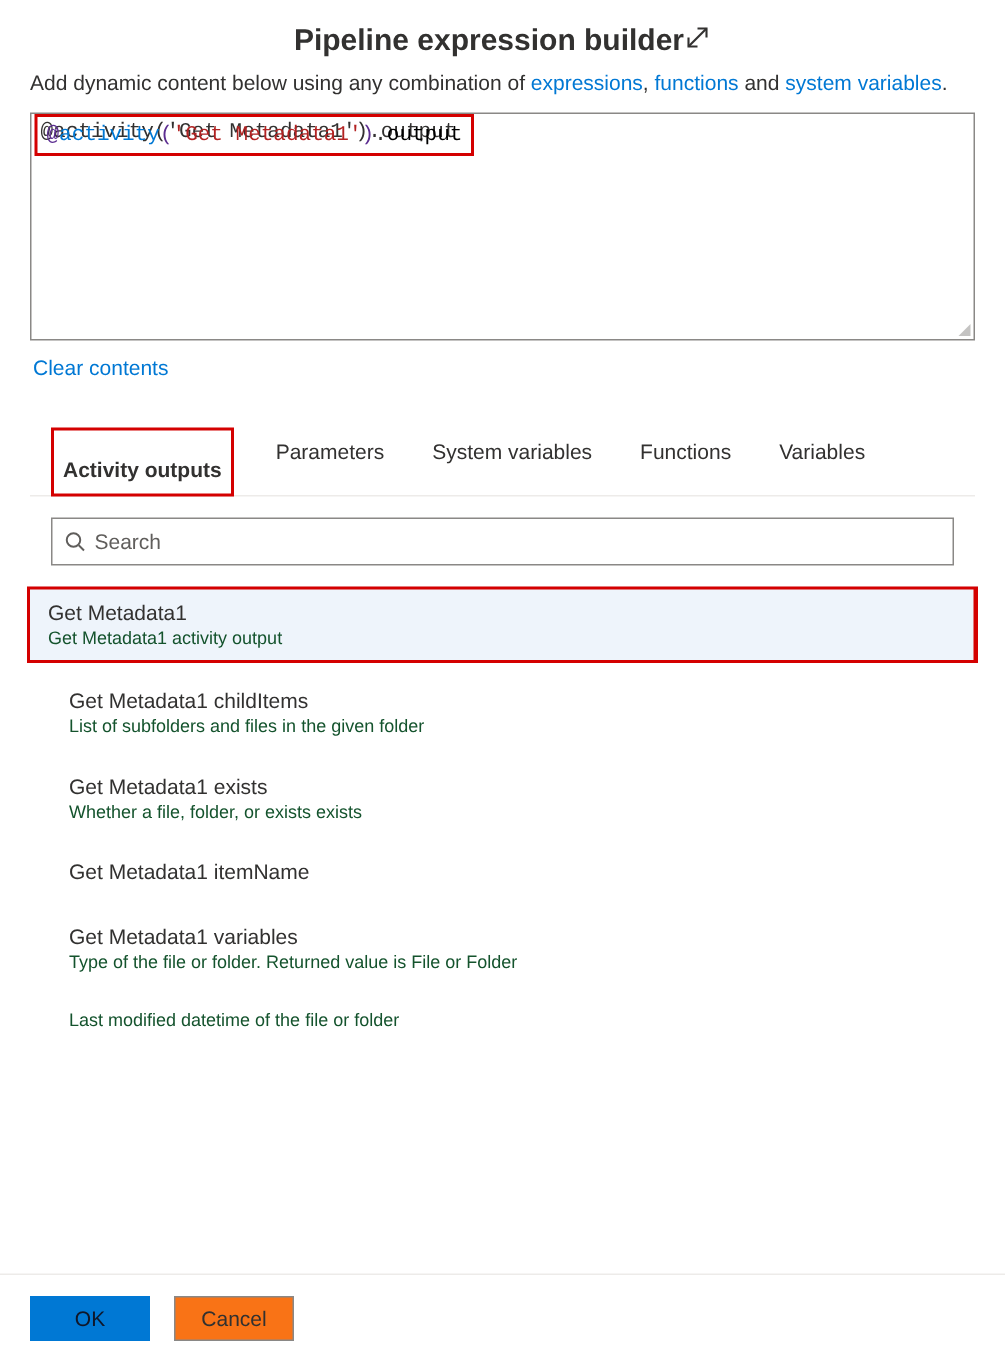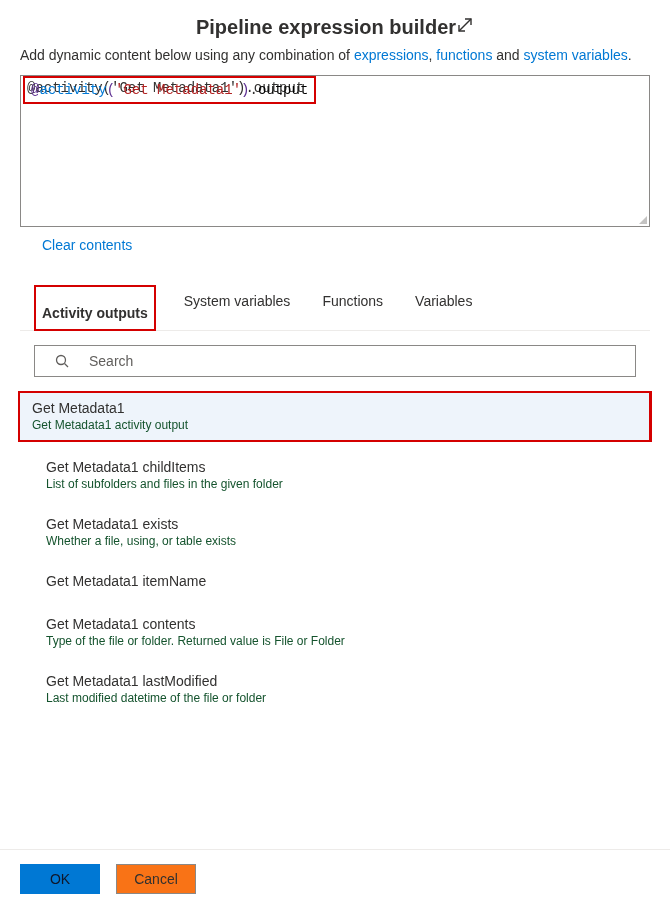--- a/index.html
+++ b/index.html
@@ -85,21 +85,21 @@
     right: 0; bottom: 0;
     border-right: 8px solid #8a8886;
     border-top: 8px solid transparent;
     opacity: 0.5;
   }
   .clear-link {
     color: #0078d4;
     font-size: 14px;
     cursor: pointer;
     display: inline-block;
-    margin-left: 22px;
+    margin-left: 2px;
     margin-bottom: 32px;
   }
   .tabs {
     display: flex;
     gap: 24px;
     border-bottom: 1px solid #edebe9;
     padding-left: 14px;
     margin-bottom: 14px;
   }
   .tab {
@@ -115,23 +115,23 @@
   .tab-highlight {
     border: 2px solid #d40000;
     padding: 18px 6px 8px 6px;
     margin-bottom: -1px;
   }
   .search-wrap {
     border: 1px solid #8a8886;
     display: flex;
     align-items: center;
     height: 32px;
-    padding: 0 20px;
+    padding: 0 8px;
     margin: 0 14px 14px 14px;
-    gap: 20px;
+    gap: 6px;
   }
   .search-wrap input {
     border: none;
     outline: none;
     font-size: 14px;
     flex: 1;
     color: #323130;
   }
   .search-wrap input::placeholder { color: #605e5c; }
   .search-icon svg { display: block; }
@@ -205,20 +205,21 @@
 <div class="editor-wrap">
   <div class="editor-highlight"><span class="tok-at">@</span><span class="tok-fn">activity</span><span class="tok-paren">(</span><span class="tok-str">'Get Metadata1'</span><span class="tok-paren">)</span><span class="tok-dot">.</span><span class="tok-prop">output</span></div>
   <textarea class="editor" spellcheck="false" style="">@activity('Get Metadata1').output</textarea>
   <div class="resize-handle"></div>
 </div>
 
 <span class="clear-link">Clear contents</span>
 
 <div class="tabs">
   <div class="tab active tab-highlight">Activity outputs</div>
+  <div class="tab">Parameters</div>
   <div class="tab">System variables</div>
   <div class="tab">Functions</div>
   <div class="tab">Variables</div>
 </div>
 
 <div class="search-wrap">
   <span class="search-icon">
     <svg width="14" height="14" viewBox="0 0 14 14" fill="none" stroke="#605e5c" stroke-width="1.3">
       <circle cx="6" cy="6" r="4.5"></circle>
       <line x1="9.5" y1="9.5" x2="13" y2="13"></line>
@@ -233,34 +234,33 @@
       <div class="item-desc">Get Metadata1 activity output</div>
     </div>
     <div class="items-gap"></div>
     <div class="item">
       <div class="item-title">Get Metadata1 childItems</div>
       <div class="item-desc">List of subfolders and files in the given folder</div>
     </div>
     <div class="items-gap"></div>
     <div class="item">
       <div class="item-title">Get Metadata1 exists</div>
-      <div class="item-desc">Whether a file, using, or table exists</div>
+      <div class="item-desc">Whether a file, folder, or exists exists</div>
     </div>
     <div class="items-gap"></div>
     <div class="item">
       <div class="item-title">Get Metadata1 itemName</div>
     </div>
     <div class="items-gap"></div>
     <div class="item">
-      <div class="item-title">Get Metadata1 contents</div>
+      <div class="item-title">Get Metadata1 variables</div>
       <div class="item-desc">Type of the file or folder. Returned value is File or Folder</div>
     </div>
     <div class="items-gap"></div>
     <div class="item">
-      <div class="item-title">Get Metadata1 lastModified</div>
       <div class="item-desc">Last modified datetime of the file or folder</div>
     </div>
   </div>
 
 <div class="bottom-bar">
   <button class="btn primary">OK</button>
   <button class="btn">Cancel</button>
 </div>
 
 

